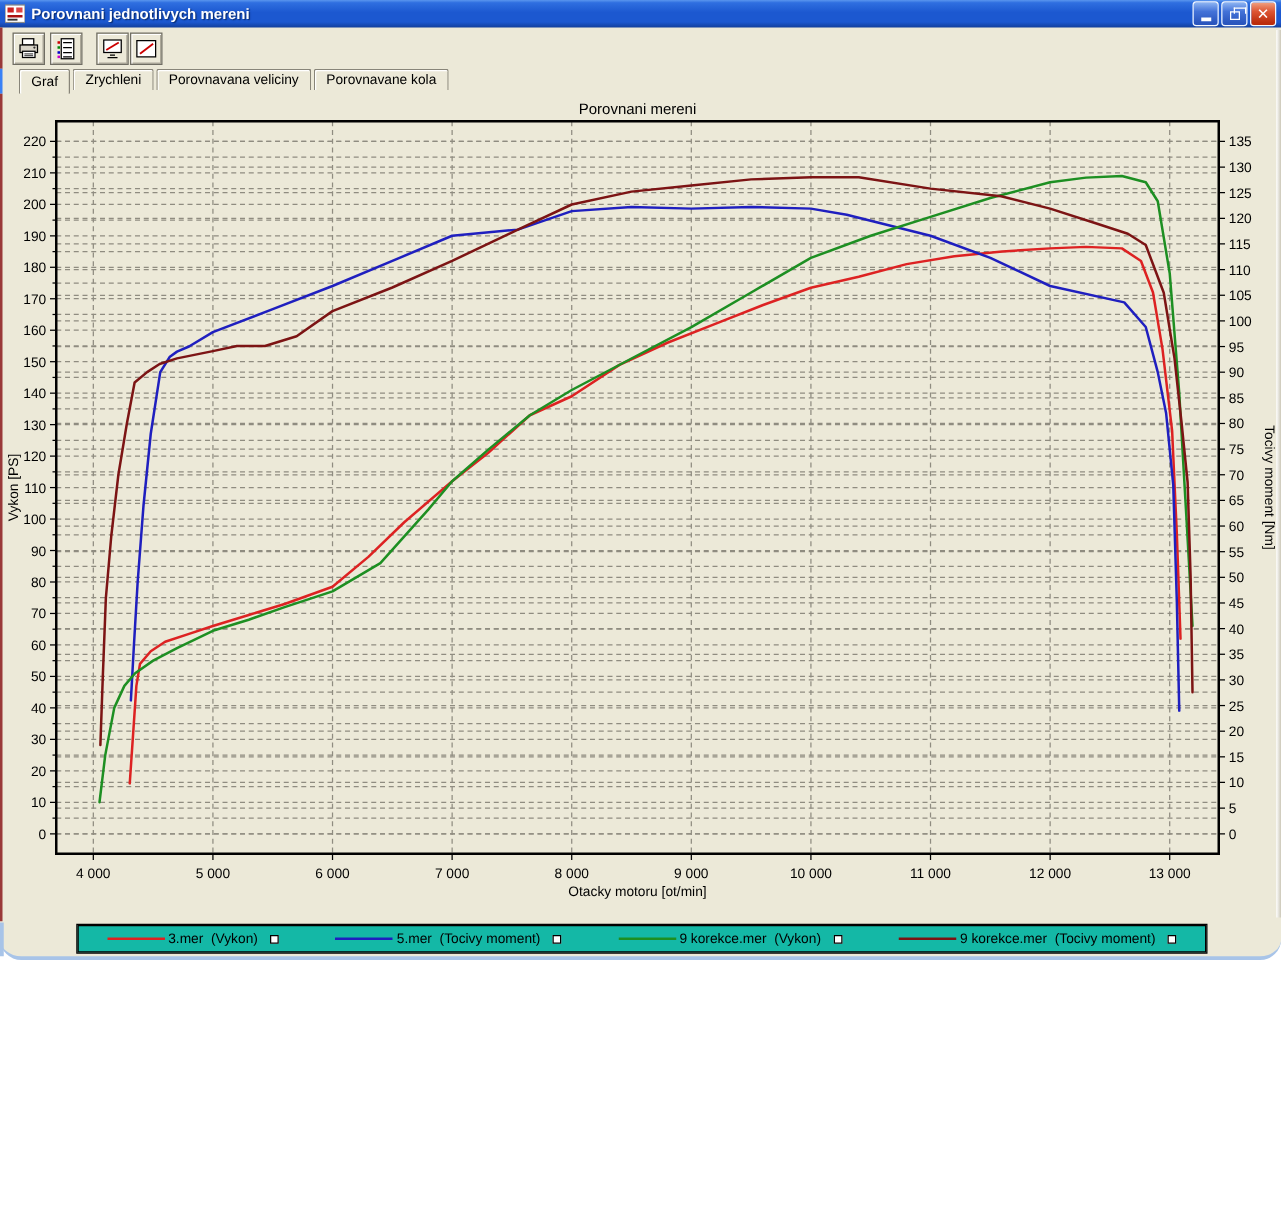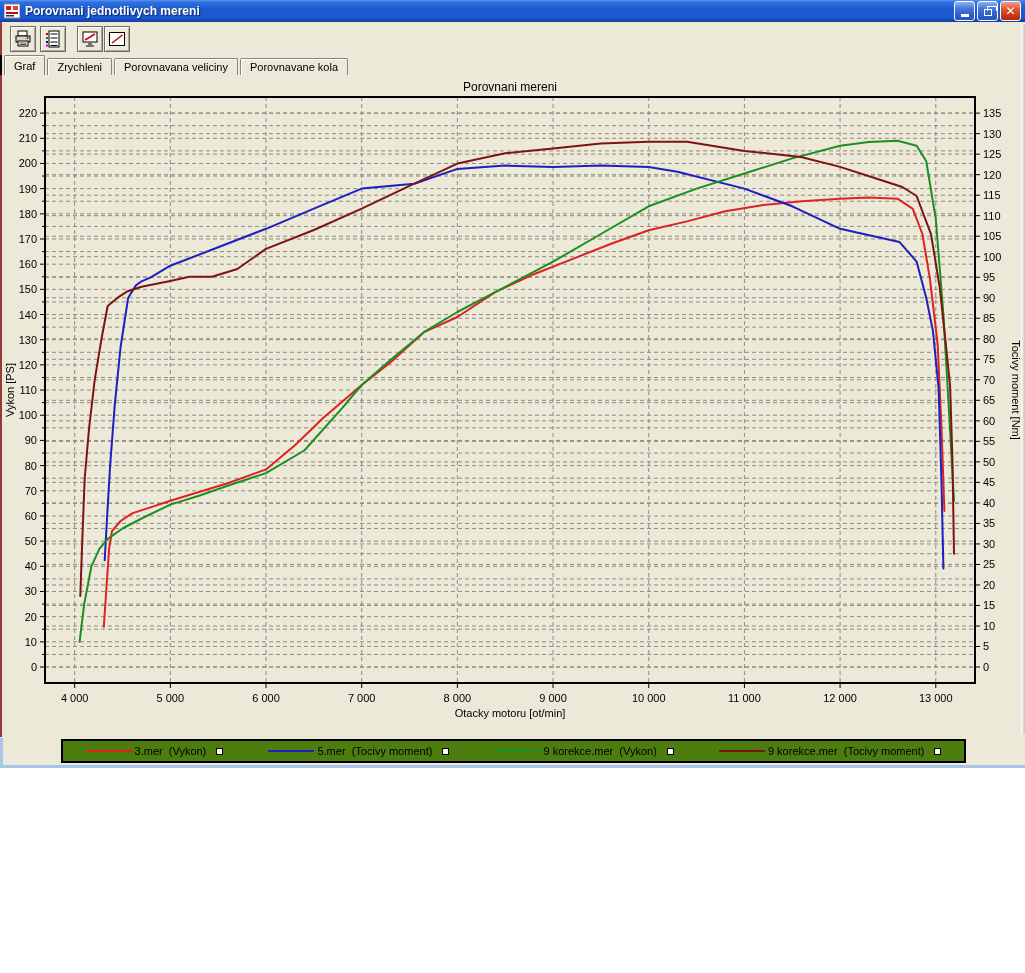--- a/index.html
+++ b/index.html
@@ -4,20 +4,21 @@
 <style>
   * { box-sizing: border-box; }
   html,body { margin:0; padding:0; }
   body {
     width:1025px; height:973px; background:#ffffff;
     font-family:"Liberation Sans", sans-serif; overflow:hidden;
   }
   .window {
     width:1025px; height:768px; background:#ece9d8; position:relative;
     border-bottom:3px solid #a8c4e8;
+    border-radius:17px;
   }
   
   .titlebar {
     height:22px;
     background:linear-gradient(180deg,#5a96ee 0%,#2f6fe0 10%,#1c58d0 45%,#1c58d0 80%,#123f9c 100%);
     display:flex; align-items:center; padding:0 4px;
   }
   .app-icon { width:16px; height:16px; flex:0 0 16px; }
   .title-text {
     color:#fff; font-weight:bold; font-size:12px; margin-left:5px; flex:1;
@@ -40,39 +41,39 @@
   
   .toolbar { height:33px; display:flex; align-items:center; border-left:2px solid #993939; }
   .tool-btn {
     width:26px; height:26px; background:#ece9d8; cursor:pointer;
     border:1px solid #6f6d63;
     box-shadow:inset 1px 1px 0 #ffffff, inset -1px -1px 0 #aca899;
     display:flex; align-items:center; justify-content:center;
   }
   .tb1{margin-left:8px;} .tb2{margin-left:4px;} .tb3{margin-left:11px;} .tb4{margin-left:1px;}
   
-  .tabs { height:20px; display:flex; align-items:flex-end; padding-left:2px; border-left:2px solid #000000; }
+  .tabs { height:20px; display:flex; align-items:flex-start; padding-left:13px; border-left:2px solid #3b82f6; }
   .tab {
     font-size:11px; color:#000; background:#ece9d8; cursor:pointer;
     border:1px solid #888579; border-bottom:none;
     border-top-left-radius:2px; border-top-right-radius:2px;
     padding:2px 9px 2px 9px; margin-right:2px; height:17px;
     box-shadow:inset 1px 1px 0 #fff;
   }
   .tab.active { height:20px; padding-top:4px; position:relative; z-index:2; }
   
   .chart-area { position:relative; height:662px; }
   .chart-area svg { position:absolute; left:0; top:0; }
   .maroon-edge { position:absolute; left:0; top:0; width:2px; height:662px; background:#993939; }
   .right-edge { position:absolute; right:0; top:24px; width:4px; height:710px;
     background:linear-gradient(90deg,#ffffff,#c9c5b4); }
   .blue-edge-bottom { position:absolute; left:0; top:738px; width:3px; height:27px; background:#a8c4e8; }
   
   .legend-row {
-    margin:3px 0 0 62px; width:903px; height:22px; background:#4d7c0f;
+    margin:3px 0 0 62px; width:903px; height:22px; background:#14b8a6;
     border:1px solid #000; outline:1px solid #000;
     display:flex; align-items:center; justify-content:space-around;
   }
   .leg-item { display:flex; align-items:center; }
   .leg-line { width:46px; height:2px; display:inline-block; }
   .leg-label { font-size:11px; color:#000; margin:0 10px 0 3px; white-space:pre; }
   .leg-box { width:7px; height:7px; border:1px solid #000; background:#fff; display:inline-block; cursor:pointer; }
   .below-window { width:1025px; height:205px; background:#ffffff; }
 </style>
 </head>

